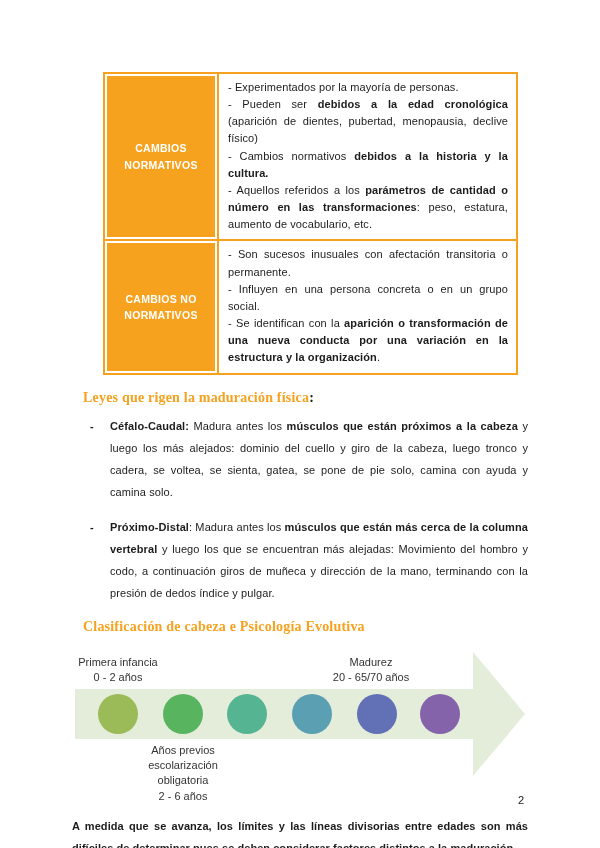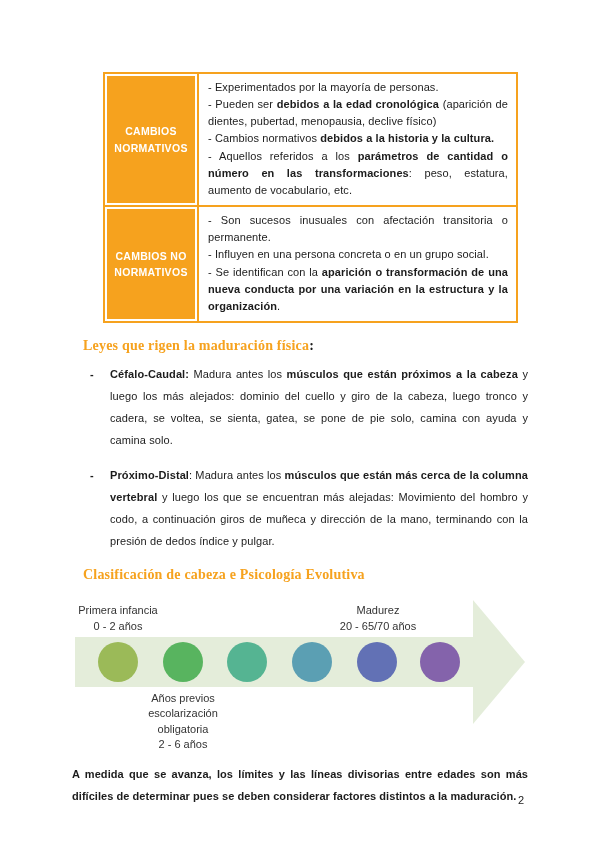--- a/index.html
+++ b/index.html
@@ -11,21 +11,21 @@
   }
   .content { position:absolute; left:72px; top:72px; width:456px; }
 
   
   .cn-table {
     margin-left:31px; width:415px;
     border-collapse:collapse; table-layout:fixed;
     border:2px solid var(--orange);
   }
   .cn-table td { border:2px solid var(--orange); vertical-align:middle; }
-  td.label-cell { width:92px; position:relative; padding:0; height:60px; }
+  td.label-cell { width:92px; position:relative; padding:10px; height:60px; }
   .label-inner {
     position:absolute; top:2px; left:2px; right:2px; bottom:2px;
     background:var(--orange); color:#ffffff;
     font-weight:bold; font-size:10.5px; line-height:1.55; letter-spacing:.3px;
     display:flex; align-items:center; justify-content:center; text-align:center;
     padding:2px;
   }
   td.content-cell {
     padding:5px 8px 6px 9px; background:#fff;
     font-size:11px; line-height:1.56; letter-spacing:.1px;
@@ -121,21 +121,21 @@
           <div>0 - 2 años</div>
         </div>
         <div class="tl-circle" style="left: 91px; background: rgb(88, 180, 95);"></div>
         <div class="tl-label below" style="left: 68px; width: 86px;">
           <div>Años previos escolarización obligatoria</div>
           <div>2 - 6 años</div>
         </div>
         <div class="tl-circle" style="left: 155px; background: rgb(85, 180, 146);"></div>
         <div class="tl-circle" style="left: 220px; background: rgb(91, 159, 179);"></div>
         <div class="tl-circle" style="left: 285px; background: rgb(98, 113, 181);"></div>
-        <div class="tl-label above" style="left: 250px; width: 112px;">
+        <div class="tl-label above" style="left: 243px; width: 112px;">
           <div>Madurez</div>
           <div>20 - 65/70 años</div>
         </div>
         <div class="tl-circle" style="left: 348px; background: rgb(132, 99, 171);"></div>
       </div>
 
     <div class="closing"><span class="b">A medida que se avanza, los límites y las líneas divisorias entre edades son más difíciles de determinar pues se deben considerar factores distintos a la maduración.</span></div>
 
   </div>
 

